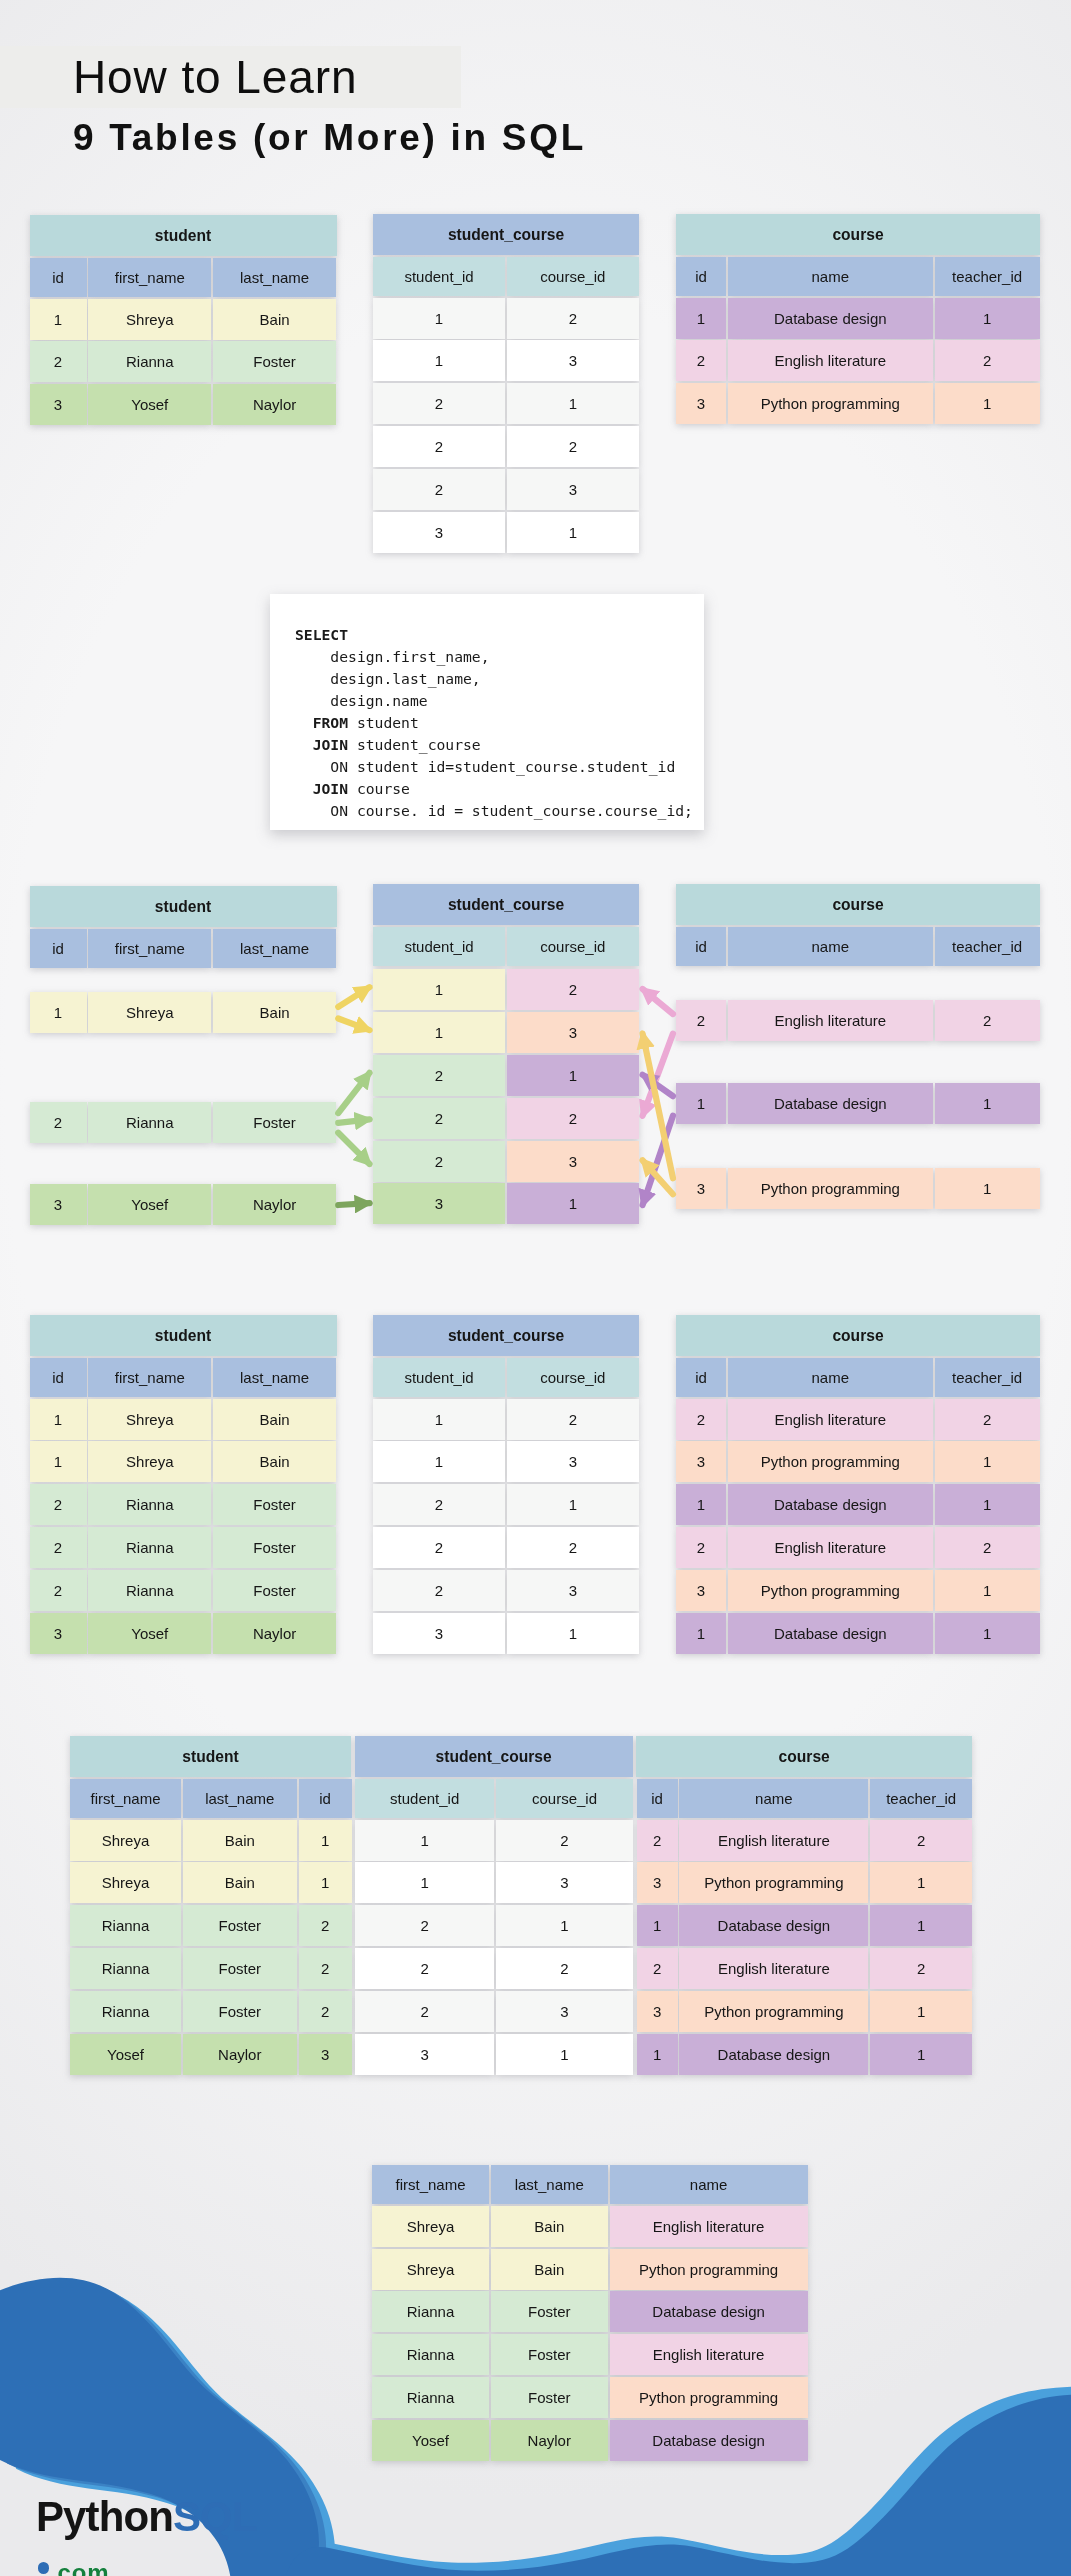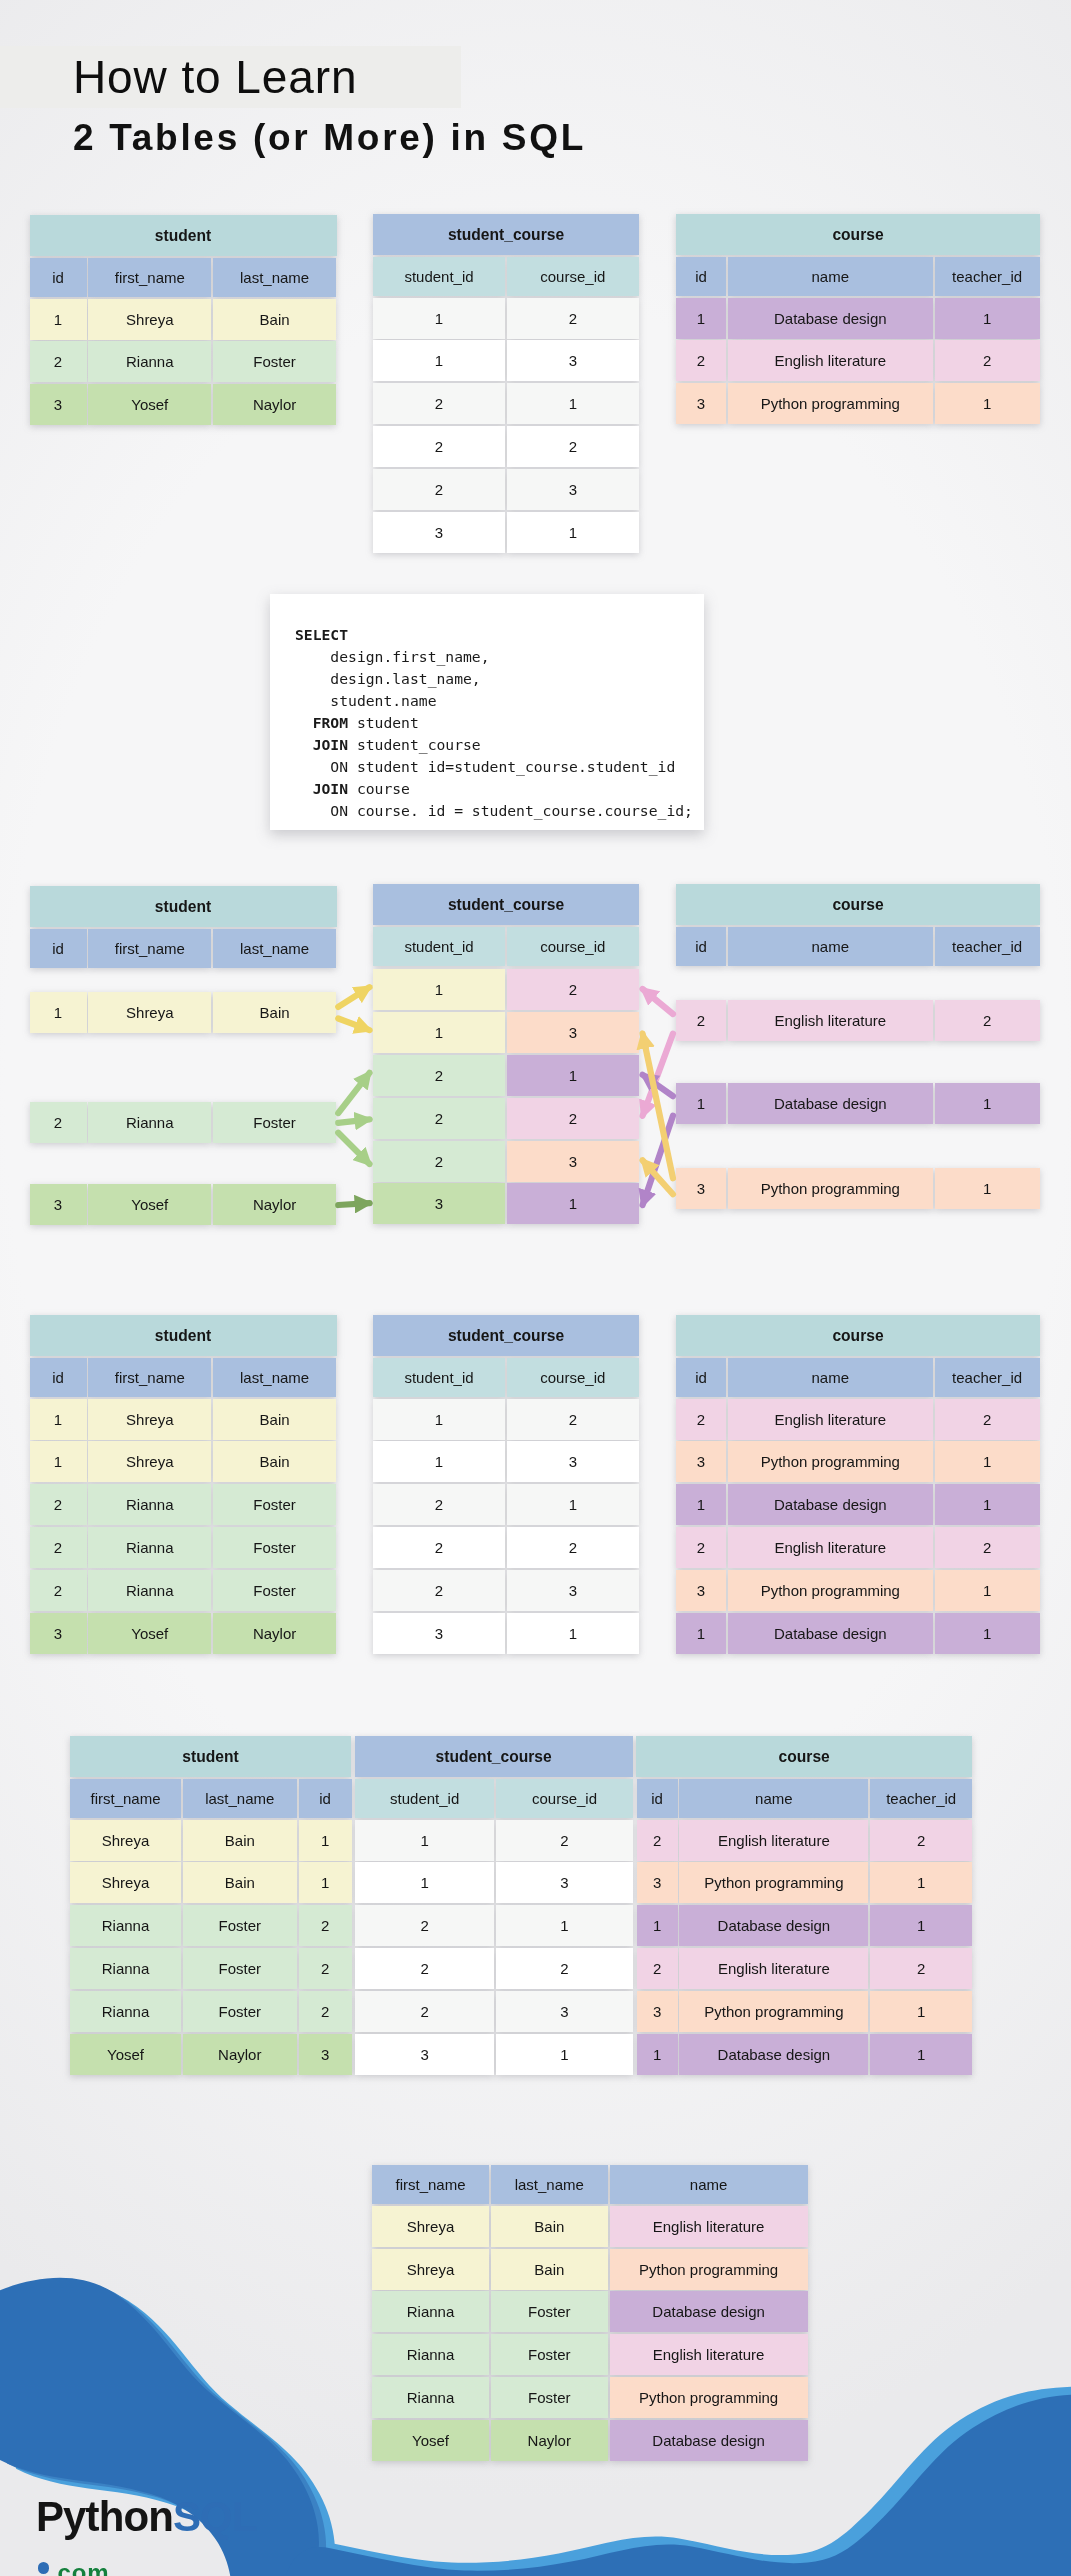--- a/index.html
+++ b/index.html
@@ -44,21 +44,21 @@
   #brand-blue{color:#2e6db5;}
   #logo-line2{margin-top:8px;font-size:24px;font-weight:700;display:flex;align-items:center;}
   #brand-dot{width:11.6px;height:11.6px;border-radius:50%;background:#2e6db5;display:inline-block;margin:5.4px 8px 0 1.8px;}
   #brand-com{color:#15803d;letter-spacing:0.9px;margin-top:15px;}
 </style>
 </head>
 <body>
 
 <div class="abs" id="title-bar"></div>
 <div class="abs" id="title-line1">How to Learn</div>
-<div class="abs" id="title-line2">2 Tables (or More) in SQL</div>
+<div class="abs" id="title-line2">9 Tables (or More) in SQL</div>
 
 <svg class="abs" id="footer-svg" width="1071" height="309" viewBox="0 0 1200 346">
   <path transform="translate(18,10)" d="M0,26 C45,8 92,6 126,28 C178,62 196,108 238,143 C278,177 316,198 340,244 C358,278 362,312 352,346 L258,346 C250,300 215,268 168,254 C110,236 50,242 0,216 Z" fill="#4aa0dc"></path>
   <path transform="translate(-14,-9)" d="M320,346 C330,320 345,310 370,315 C420,325 470,338 520,340 C560,341 600,338 640,330 C690,320 730,305 775,313 C820,321 860,335 905,331 C940,328 960,310 990,280 C1020,250 1050,205 1090,180 C1125,158 1160,145 1214,143 L1214,355 L320,355 Z" fill="#4aa0dc"></path>
   <path transform="translate(8,4)" d="M0,26 C45,8 92,6 126,28 C178,62 196,108 238,143 C278,177 316,198 340,244 C358,278 362,312 352,346 L258,346 C250,300 215,268 168,254 C110,236 50,242 0,216 Z" fill="#3b82c4"></path>
   <path d="M0,26 C45,8 92,6 126,28 C178,62 196,108 238,143 C278,177 316,198 340,244 C358,278 362,312 352,346 L258,346 C250,300 215,268 168,254 C110,236 50,242 0,216 Z" fill="#2d6fb6"></path>
   <path d="M320,346 C330,320 345,310 370,315 C420,325 470,338 520,340 C560,341 600,338 640,330 C690,320 730,305 775,313 C820,321 860,335 905,331 C940,328 960,310 990,280 C1020,250 1050,205 1090,180 C1125,158 1160,145 1200,143 L1200,346 Z" fill="#2d6fb6"></path>
 </svg>
 
 <div class="abs" id="logo">
@@ -67,21 +67,21 @@
     <span id="brand-dot"></span>
     <span id="brand-com">com</span>
   </div>
 </div>
 
 <div class="abs" id="code-box">
   <div>
       <div class="code-line"><span class="kw">SELECT</span></div>
       <div class="code-line"><span>    design.first_name,</span></div>
       <div class="code-line"><span>    design.last_name,</span></div>
-      <div class="code-line"><span>    student.name</span></div>
+      <div class="code-line"><span>    design.name</span></div>
       <div class="code-line"><span>  </span><span class="kw">FROM</span><span> student</span></div>
       <div class="code-line"><span>  </span><span class="kw">JOIN</span><span> student_course</span></div>
       <div class="code-line"><span>    ON student id=student_course.student_id</span></div>
       <div class="code-line"><span>  </span><span class="kw">JOIN</span><span> course</span></div>
       <div class="code-line"><span>    ON course. id = student_course.course_id;</span></div>
     </div>
 </div>
 
 <div class="abs" id="tables-layer">
     <div class="tbl" style="left: 29.5px; top: 215px;">

